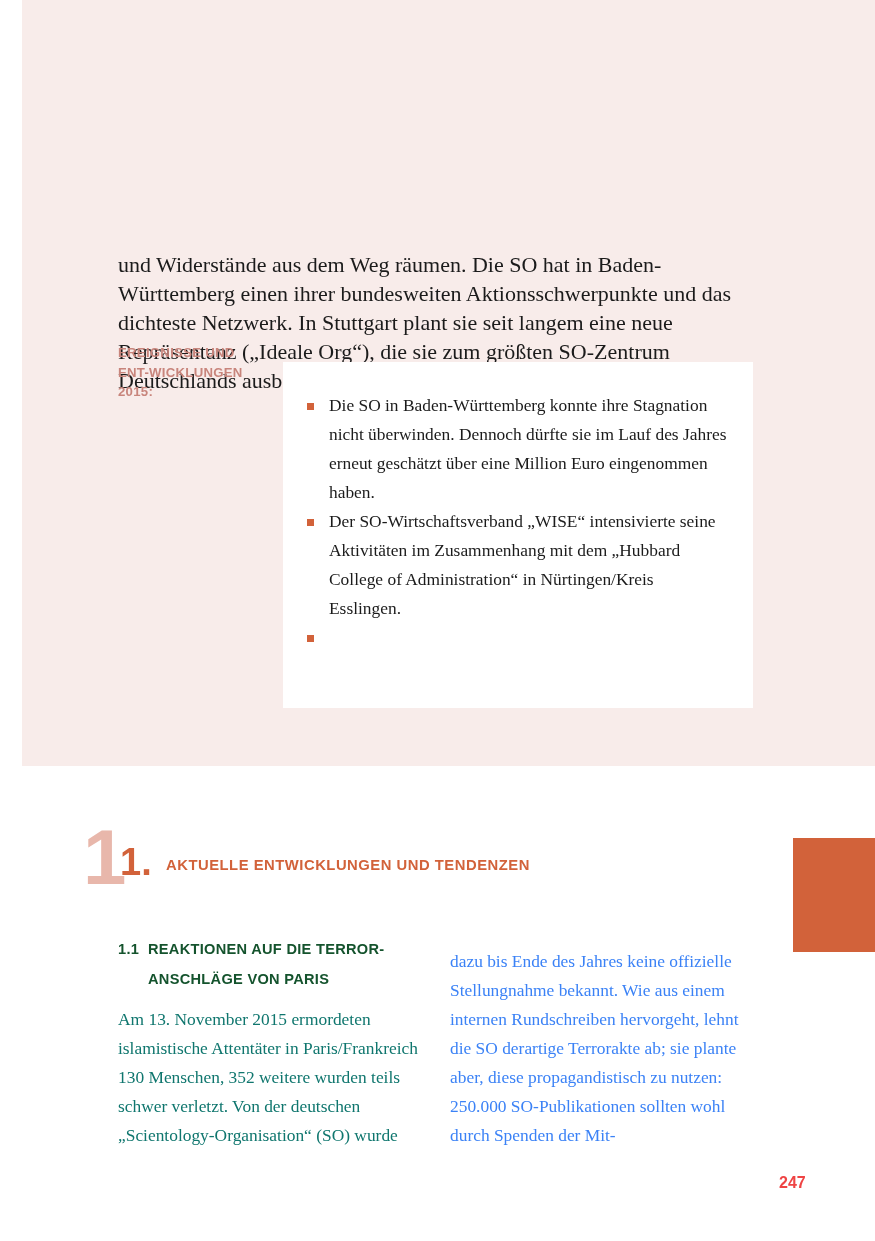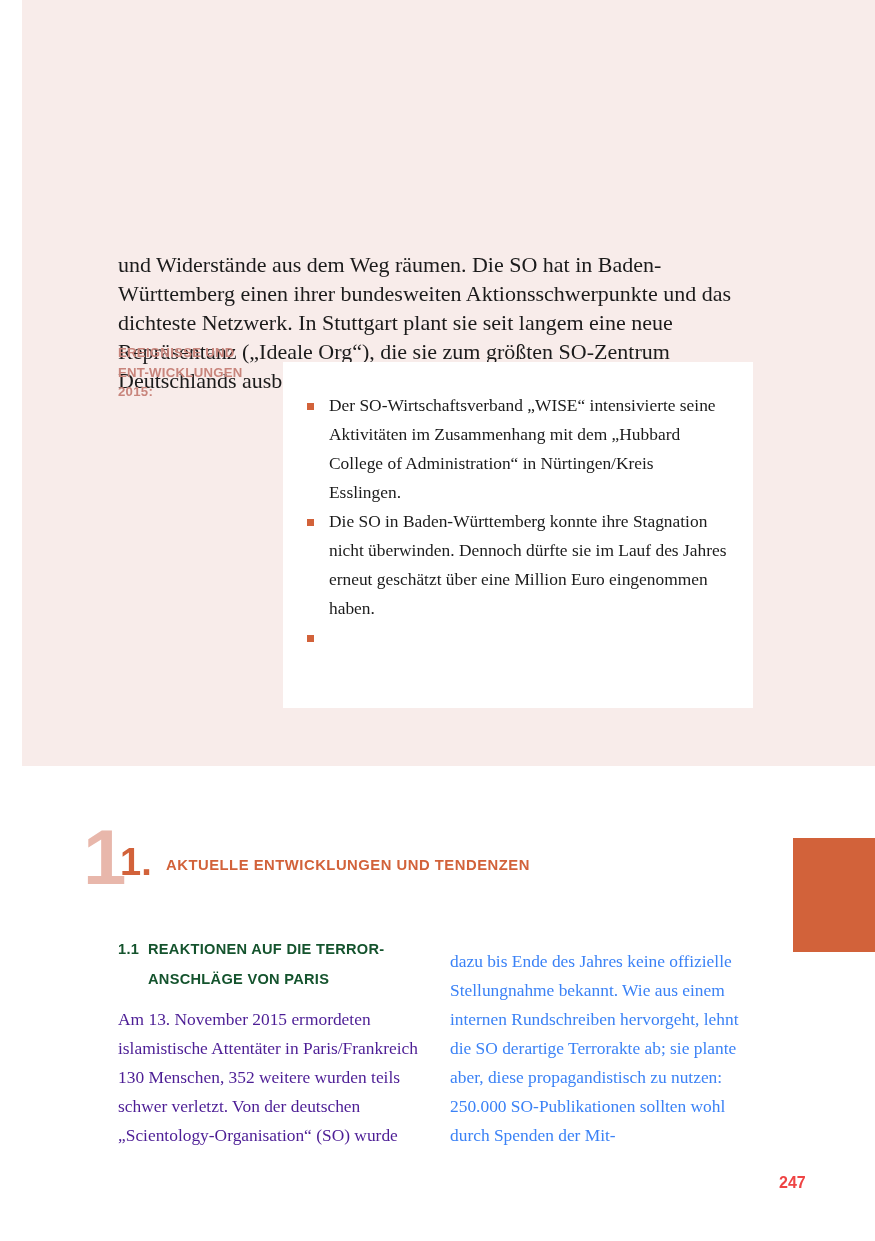--- a/index.html
+++ b/index.html
@@ -161,21 +161,21 @@
   .section-heading .num { display: inline-block; width: 30px; }
   .section-heading .line2 { display: block; padding-left: 30px; }
 
   .col-left {
     position: absolute;
     left: 118px;
     top: 988px;
     width: 302px;
     font-size: 17.4px;
     line-height: 29px;
-    color: #4c1d95;
+    color: #0f766e;
   }
   .col-right {
     position: absolute;
     left: 450px;
     top: 930px;
     width: 304px;
     font-size: 17.4px;
     line-height: 29px;
     color: #3b82f6;
   }
@@ -199,30 +199,30 @@
   <div class="left-margin-strip"></div>
   <div class="tint-band"></div>
   <div class="white-lower"></div>
 
   <p class="top-para">und Widerstände aus dem Weg räumen. Die SO hat in Baden-Württemberg einen ihrer bundesweiten Aktionsschwerpunkte und das dichteste Netzwerk. In Stuttgart plant sie seit langem eine neue Repräsentanz („Ideale Org“), die sie zum größten SO-Zentrum Deutschlands ausbauen will.</p>
 
   <div class="events-label">EREIGNISSE UND ENT-WICKLUNGEN 2015:</div>
 
   <div class="events-box">
     <ul class="events-list">
+      <li>
+        <span class="bullet"></span>
+        <span>Die SO in Baden-Württemberg konnte ihre Stagnation nicht überwinden. Dennoch dürfte sie im Lauf des Jahres erneut geschätzt über eine Million Euro eingenommen haben.</span>
+      </li>
       <li>
         <span class="bullet"></span>
         <span>Der SO-Wirtschaftsverband „WISE“ intensivierte seine Aktivitäten im Zusammenhang mit dem „Hubbard College of Administration“ in Nürtingen/Kreis Esslingen.</span>
       </li>
       <li>
         <span class="bullet"></span>
-        <span>Die SO in Baden-Württemberg konnte ihre Stagnation nicht überwinden. Dennoch dürfte sie im Lauf des Jahres erneut geschätzt über eine Million Euro eingenommen haben.</span>
-      </li>
-      <li>
-        <span class="bullet"></span>
       </li>
     </ul>
   </div>
 
   <div class="chapter-num-big">1</div>
   <div class="chapter-num-small">1.</div>
   <div class="chapter-title">AKTUELLE ENTWICKLUNGEN UND TENDENZEN</div>
 
   <div class="edge-tab"></div>
 

